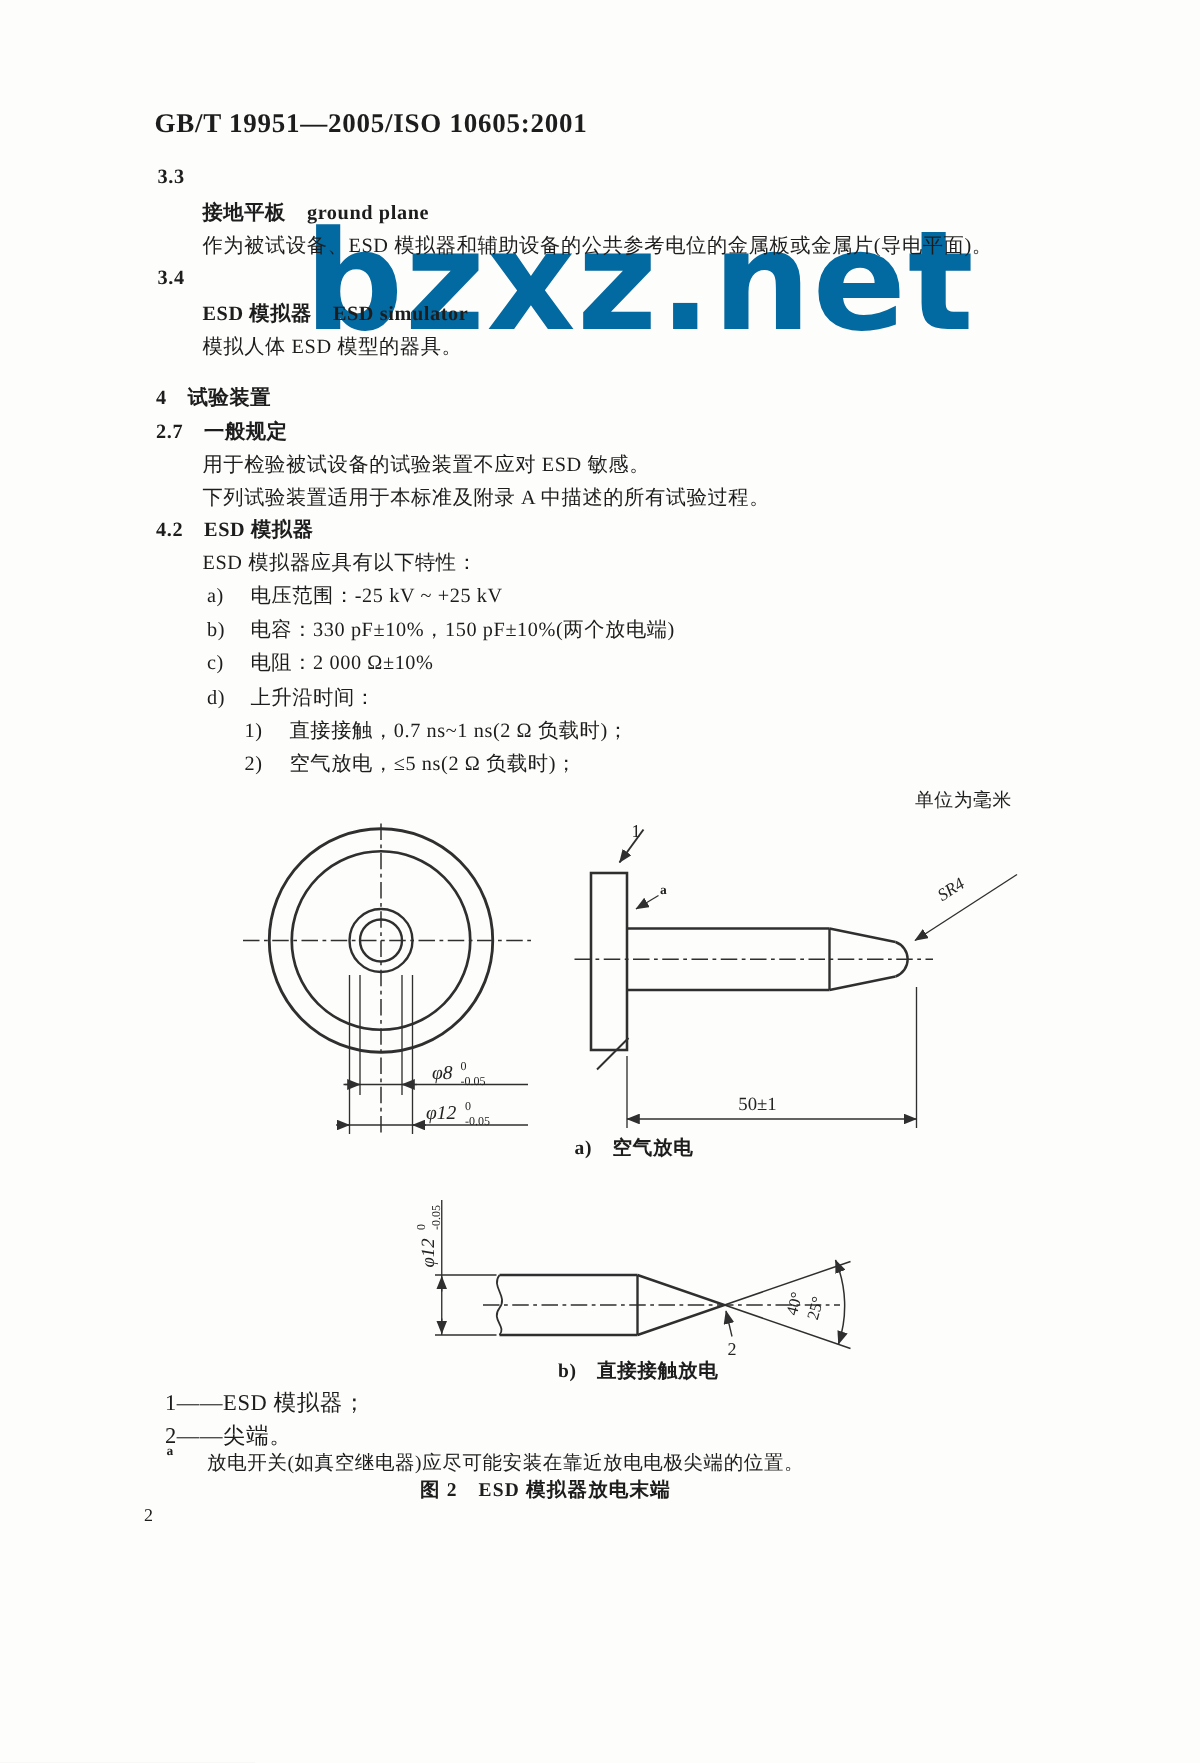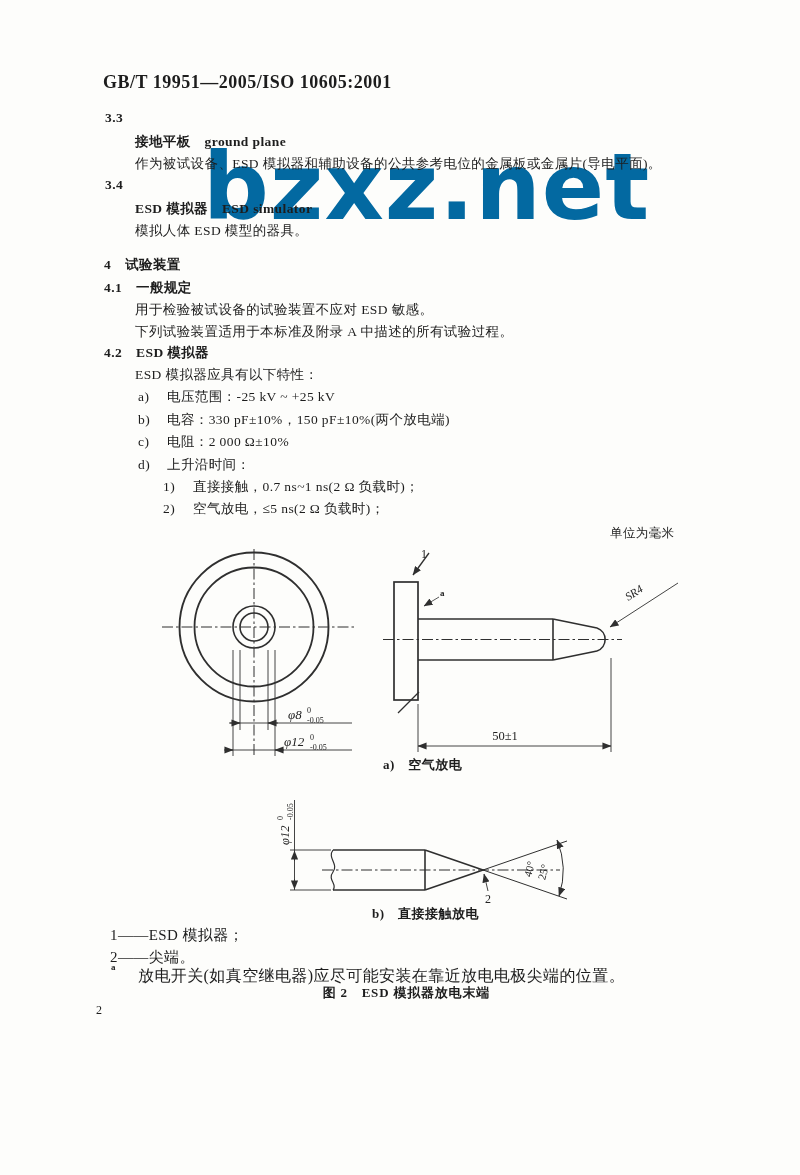--- a/index.html
+++ b/index.html
@@ -17,22 +17,22 @@
   #watermark{
     position:absolute;left:203px;top:134px;z-index:1;
     font-family:"DejaVu Sans","Liberation Sans",sans-serif;
     font-weight:bold;font-size:92px;letter-spacing:1px;
     color:#0369a1;user-select:none;
   }
   #figure-svg{position:absolute;left:0;top:0;z-index:2;}
   .fig-caption{font-size:13px;font-weight:600;letter-spacing:0.5px;}
   .legend{font-size:15px;}
   .footnote-sup{font-size:9px;font-weight:bold;}
-  .footnote{font-size:16px;}
-  #fig-title{position:absolute;left:280px;top:984px;width:210px;text-align:right;
+  .footnote{font-size:13px;}
+  #fig-title{position:absolute;left:280px;top:984px;width:210px;text-align:left;
     font-size:13px;font-weight:bold;letter-spacing:0.8px;z-index:3;}
   #page-number{position:absolute;left:96px;top:1003px;font-size:12px;z-index:3;}
   svg text{font-family:"Liberation Serif","DejaVu Serif",serif;fill:#232323;}
 </style>
 </head>
 <body>
 
 <div id="page">
 
   <div id="watermark">bzxz.net</div>
@@ -49,21 +49,21 @@
   <div class="line" style="left:135px;top:200px">
     <span class="b">ESD 模拟器</span><span class="gap"></span><span class="b">ESD simulator</span>
   </div>
   <div class="line" style="left:135px;top:222px">模拟人体 ESD 模型的器具。</div>
 
   <div class="line" style="left:104px;top:256px">
     <span class="b">4</span><span class="gap"></span><span class="b">试验装置</span>
   </div>
 
   <div class="line" style="left:104px;top:279px">
-    <span class="b">4.1</span><span class="gap"></span><span class="b">一般规定</span>
+    <span class="b">2.7</span><span class="gap"></span><span class="b">一般规定</span>
   </div>
   <div class="line" style="left:135px;top:323px">下列试验装置适用于本标准及附录 A 中描述的所有试验过程。</div>
   <div class="line" style="left:135px;top:301px">用于检验被试设备的试验装置不应对 ESD 敏感。</div>
 
   <div class="line" style="left:104px;top:344px">
     <span class="b">4.2</span><span class="gap"></span><span class="b">ESD 模拟器</span>
   </div>
   <div class="line" style="left:135px;top:366px">ESD 模拟器应具有以下特性：</div>
 
   <div class="line" style="left:138px;top:388px">

